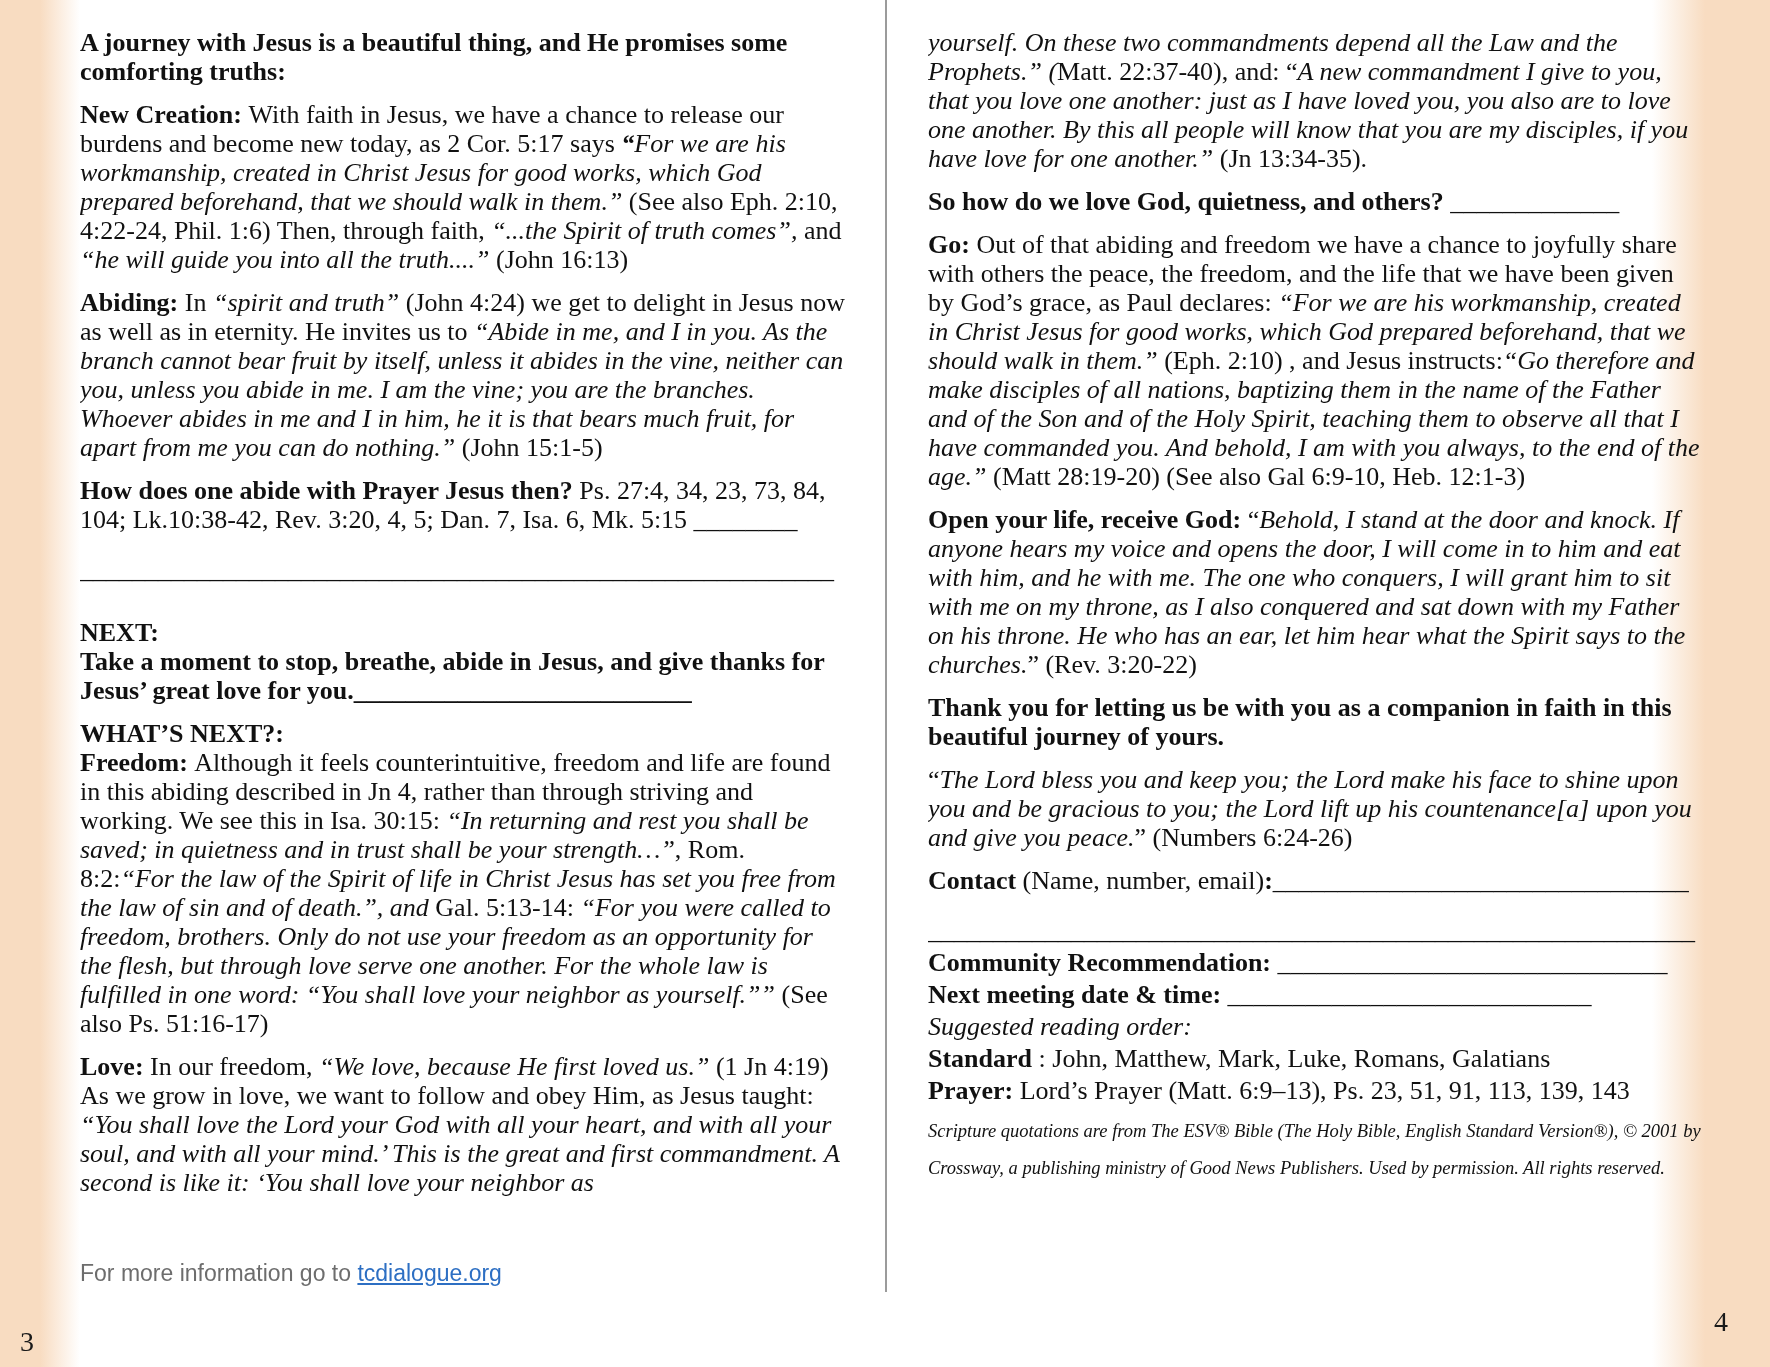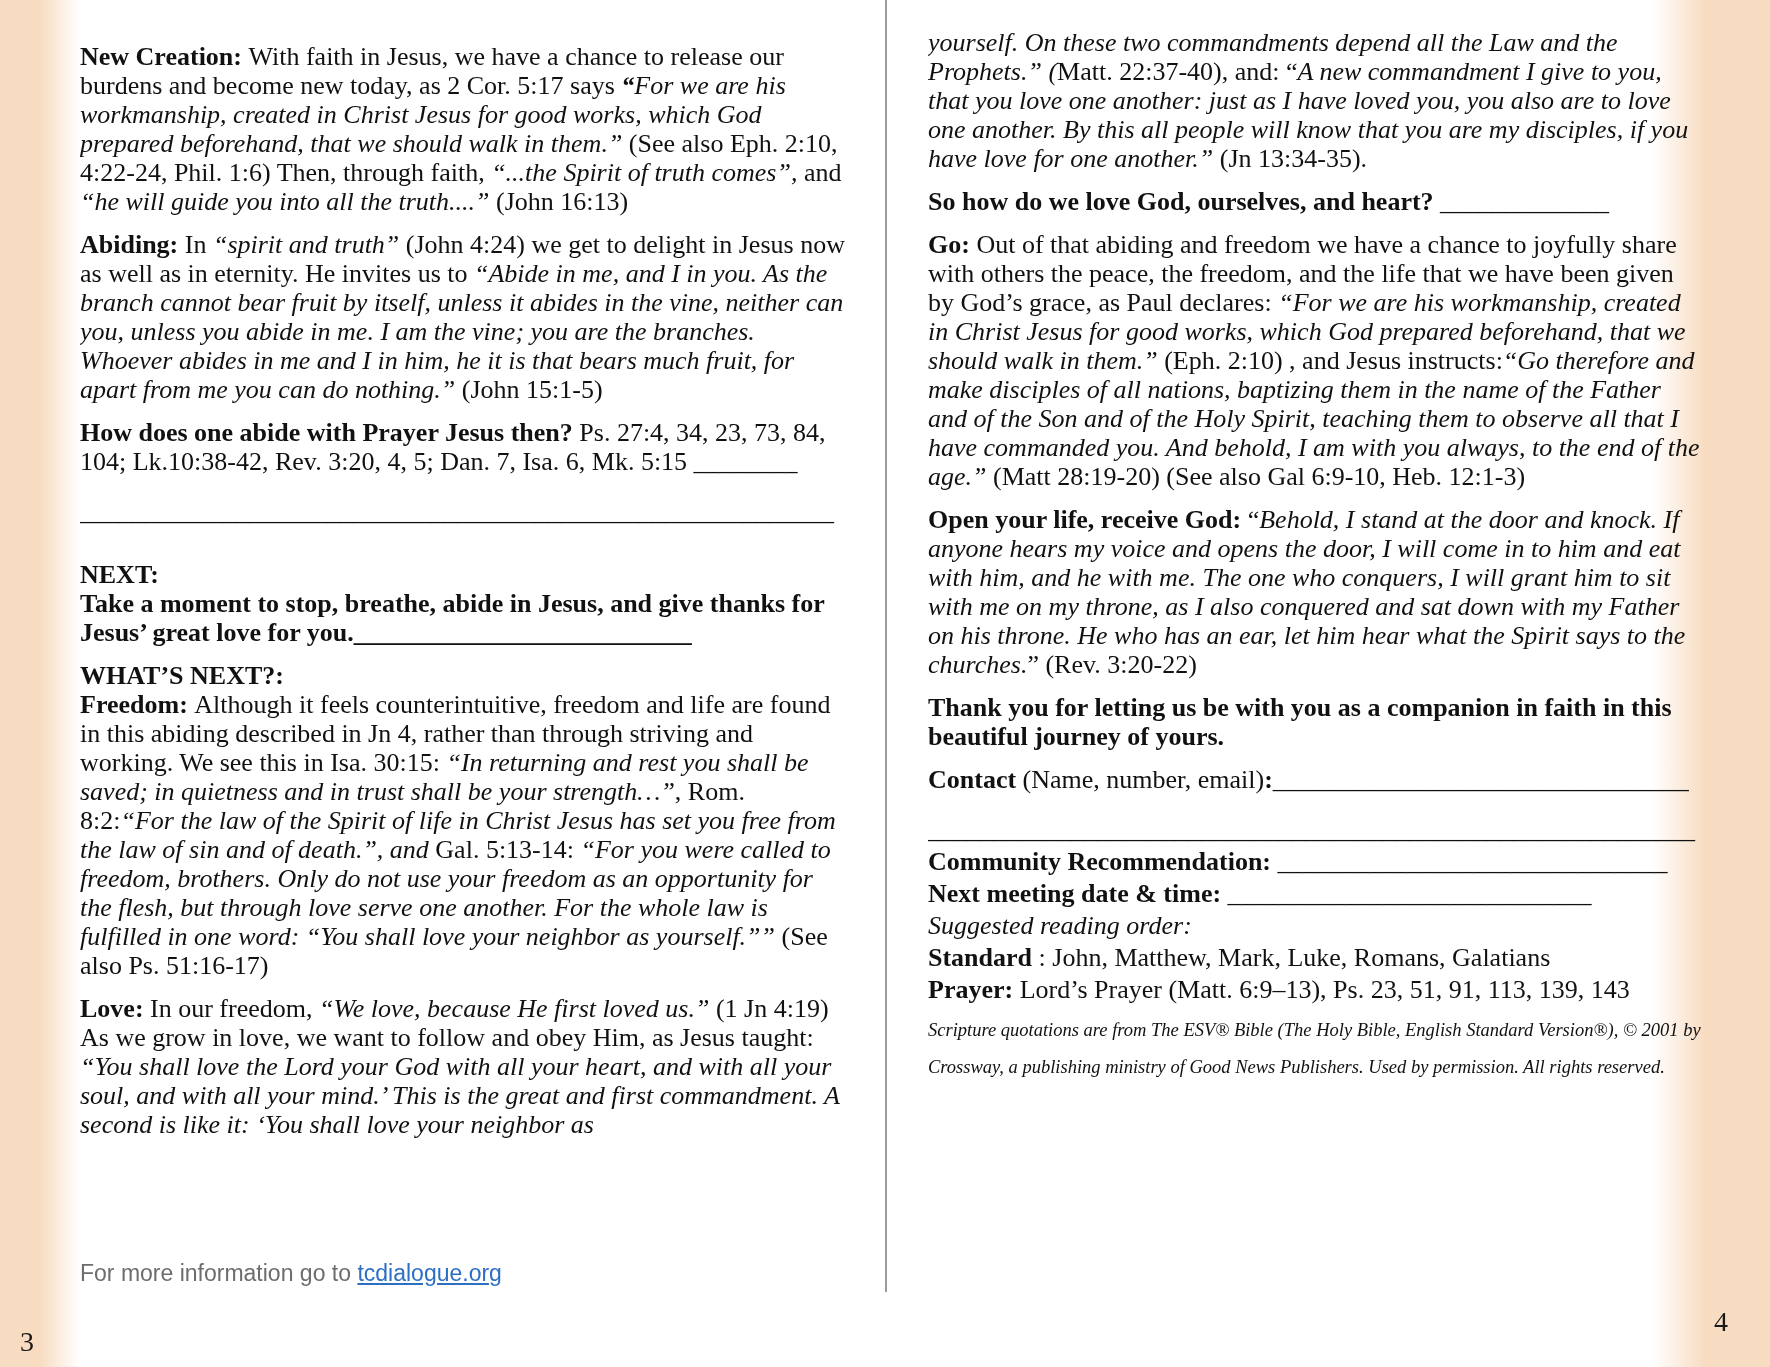--- a/index.html
+++ b/index.html
@@ -86,34 +86,36 @@
 </style>
 </head>
 <body>
 
 <div class="spread">
   <div class="edge edge-left"></div>
   <div class="edge edge-right"></div>
   <div class="divider"></div>
 
   <main class="col col-left" id="col-left">
+      <p class="para lead"><span class="run b">A journey with Jesus is a beautiful thing, and He promises some comforting truths:</span></p>
       <p class="para"><span class="run b">New Creation: </span><span class="run">With faith in Jesus, we have a chance to release our burdens and become new today, as 2 Cor. 5:17 says </span><span class="run b i">“</span><span class="run i">For we are his workmanship, created in Christ Jesus for good works, which God prepared beforehand, that we should walk in them.” </span><span class="run">(See also Eph. 2:10, 4:22-24, Phil. 1:6) Then, through faith, </span><span class="run i">“...the Spirit of truth comes”, </span><span class="run">and </span><span class="run i">“he will guide you into all the truth....” </span><span class="run">(John 16:13)</span></p>
       <p class="para"><span class="run b">Abiding: </span><span class="run">In </span><span class="run i">“spirit and truth” </span><span class="run">(John 4:24) we get to delight in Jesus now as well as in eternity. He invites us to </span><span class="run i">“Abide in me, and I in you. As the branch cannot bear fruit by itself, unless it abides in the vine, neither can you, unless you abide in me. I am the vine; you are the branches. Whoever abides in me and I in him, he it is that bears much fruit, for apart from me you can do nothing.” </span><span class="run">(John 15:1-5)</span></p>
       <p class="para"><span class="run b">How does one abide with Prayer Jesus then? </span><span class="run">Ps. 27:4, 34, 23, 73, 84, 104; Lk.10:38-42, Rev. 3:20, 4, 5; Dan. 7, Isa. 6, Mk. 5:15 ________</span></p>
       <p class="para rule"><span class="run">__________________________________________________________</span></p>
       <p class="para gap-lg"><span class="run b">NEXT:</span><br><span class="run b">Take a moment to stop, breathe, abide in Jesus, and give thanks for Jesus’ great love for you.</span><span class="run b">__________________________</span></p>
       <p class="para"><span class="run b">WHAT’S NEXT?:</span><br><span class="run b">Freedom: </span><span class="run">Although it feels counterintuitive, freedom and life are found in this abiding described in Jn 4, rather than through striving and working. We see this in Isa. 30:15: </span><span class="run i">“In returning and rest you shall be saved; in quietness and in trust shall be your strength…”</span><span class="run">, Rom. 8:2:</span><span class="run i">“For the law of the Spirit of life in Christ Jesus has set you free from the law of sin and of death.”, and </span><span class="run">Gal. 5:13-14: </span><span class="run i">“For you were called to freedom, brothers. Only do not use your freedom as an opportunity for the flesh, but through love serve one another. For the whole law is fulfilled in one word: “You shall love your neighbor as yourself.”” </span><span class="run">(See also Ps. 51:16-17)</span></p>
       <p class="para"><span class="run b">Love: </span><span class="run">In our freedom, </span><span class="run i">“We love, because He first loved us.” </span><span class="run">(1 Jn 4:19) As we grow in love, we want to follow and obey Him, as Jesus taught: </span><span class="run i">“You shall love the Lord your God with all your heart, and with all your soul, and with all your mind.’ This is the great and first commandment. A second is like it: ‘You shall love your neighbor as</span></p>
     </main>
   <main class="col col-right" id="col-right">
       <p class="para lead"><span class="run i">yourself. On these two commandments depend all the Law and the Prophets.” (</span><span class="run">Matt. 22:37-40), and: “</span><span class="run i">A new commandment I give to you, that you love one another: just as I have loved you, you also are to love one another. By this all people will know that you are my disciples, if you have love for one another.” </span><span class="run">(Jn 13:34-35).</span></p>
-      <p class="para"><span class="run b">So how do we love God, ourselves, and heart? </span><span class="run">_____________</span></p>
+      <p class="para"><span class="run b">So how do we love God, quietness, and others? </span><span class="run">_____________</span></p>
       <p class="para"><span class="run b">Go: </span><span class="run">Out of that abiding and freedom we have a chance to joyfully share with others the peace, the freedom, and the life that we have been given by God’s grace, as Paul declares: </span><span class="run i">“For we are his workmanship, created in Christ Jesus for good works, which God prepared beforehand, that we should walk in them.” </span><span class="run">(Eph. 2:10) , and Jesus instructs:</span><span class="run i">“Go therefore and make disciples of all nations, baptizing them in the name of the Father and of the Son and of the Holy Spirit, teaching them to observe all that I have commanded you. And behold, I am with you always, to the end of the age.” </span><span class="run">(Matt 28:19-20) (See also Gal 6:9-10, Heb. 12:1-3)</span></p>
       <p class="para"><span class="run b">Open your life, receive God: </span><span class="run">“</span><span class="run i">Behold, I stand at the door and knock. If anyone hears my voice and opens the door, I will come in to him and eat with him, and he with me. The one who conquers, I will grant him to sit with me on my throne, as I also conquered and sat down with my Father on his throne. He who has an ear, let him hear what the Spirit says to the churches.</span><span class="run">” (Rev. 3:20-22)</span></p>
       <p class="para"><span class="run b">Thank you for letting us be with you as a companion in faith in this beautiful journey of yours.</span></p>
+      <p class="para"><span class="run">“</span><span class="run i">The Lord bless you and keep you; the Lord make his face to shine upon you and be gracious to you; the Lord lift up his countenance[a] upon you and give you peace.</span><span class="run">” (Numbers 6:24-26)</span></p>
       <p class="para"><span class="run b">Contact </span><span class="run">(Name, number, email)</span><span class="run b">:</span><span class="run">________________________________</span></p>
       <p class="para rule"><span class="run">___________________________________________________________</span></p>
       <p class="para tight"><span class="run b">Community Recommendation: </span><span class="run">______________________________</span></p>
       <p class="para tight"><span class="run b">Next meeting date &amp; time: </span><span class="run">____________________________</span></p>
       <p class="para tight"><span class="run i">Suggested reading order:</span></p>
       <p class="para tight"><span class="run b">Standard </span><span class="run">: John, Matthew, Mark, Luke, Romans, Galatians</span></p>
       <p class="para tight"><span class="run b">Prayer: </span><span class="run">Lord’s Prayer (Matt. 6:9–13), Ps. 23, 51, 91, 113, 139, 143</span></p>
       <p class="para small"><span class="run i">Scripture quotations are from The ESV® Bible (The Holy Bible, English Standard Version®), © 2001 by Crossway, a publishing ministry of Good News Publishers. Used by permission. All rights reserved.</span></p>
     </main>
 

